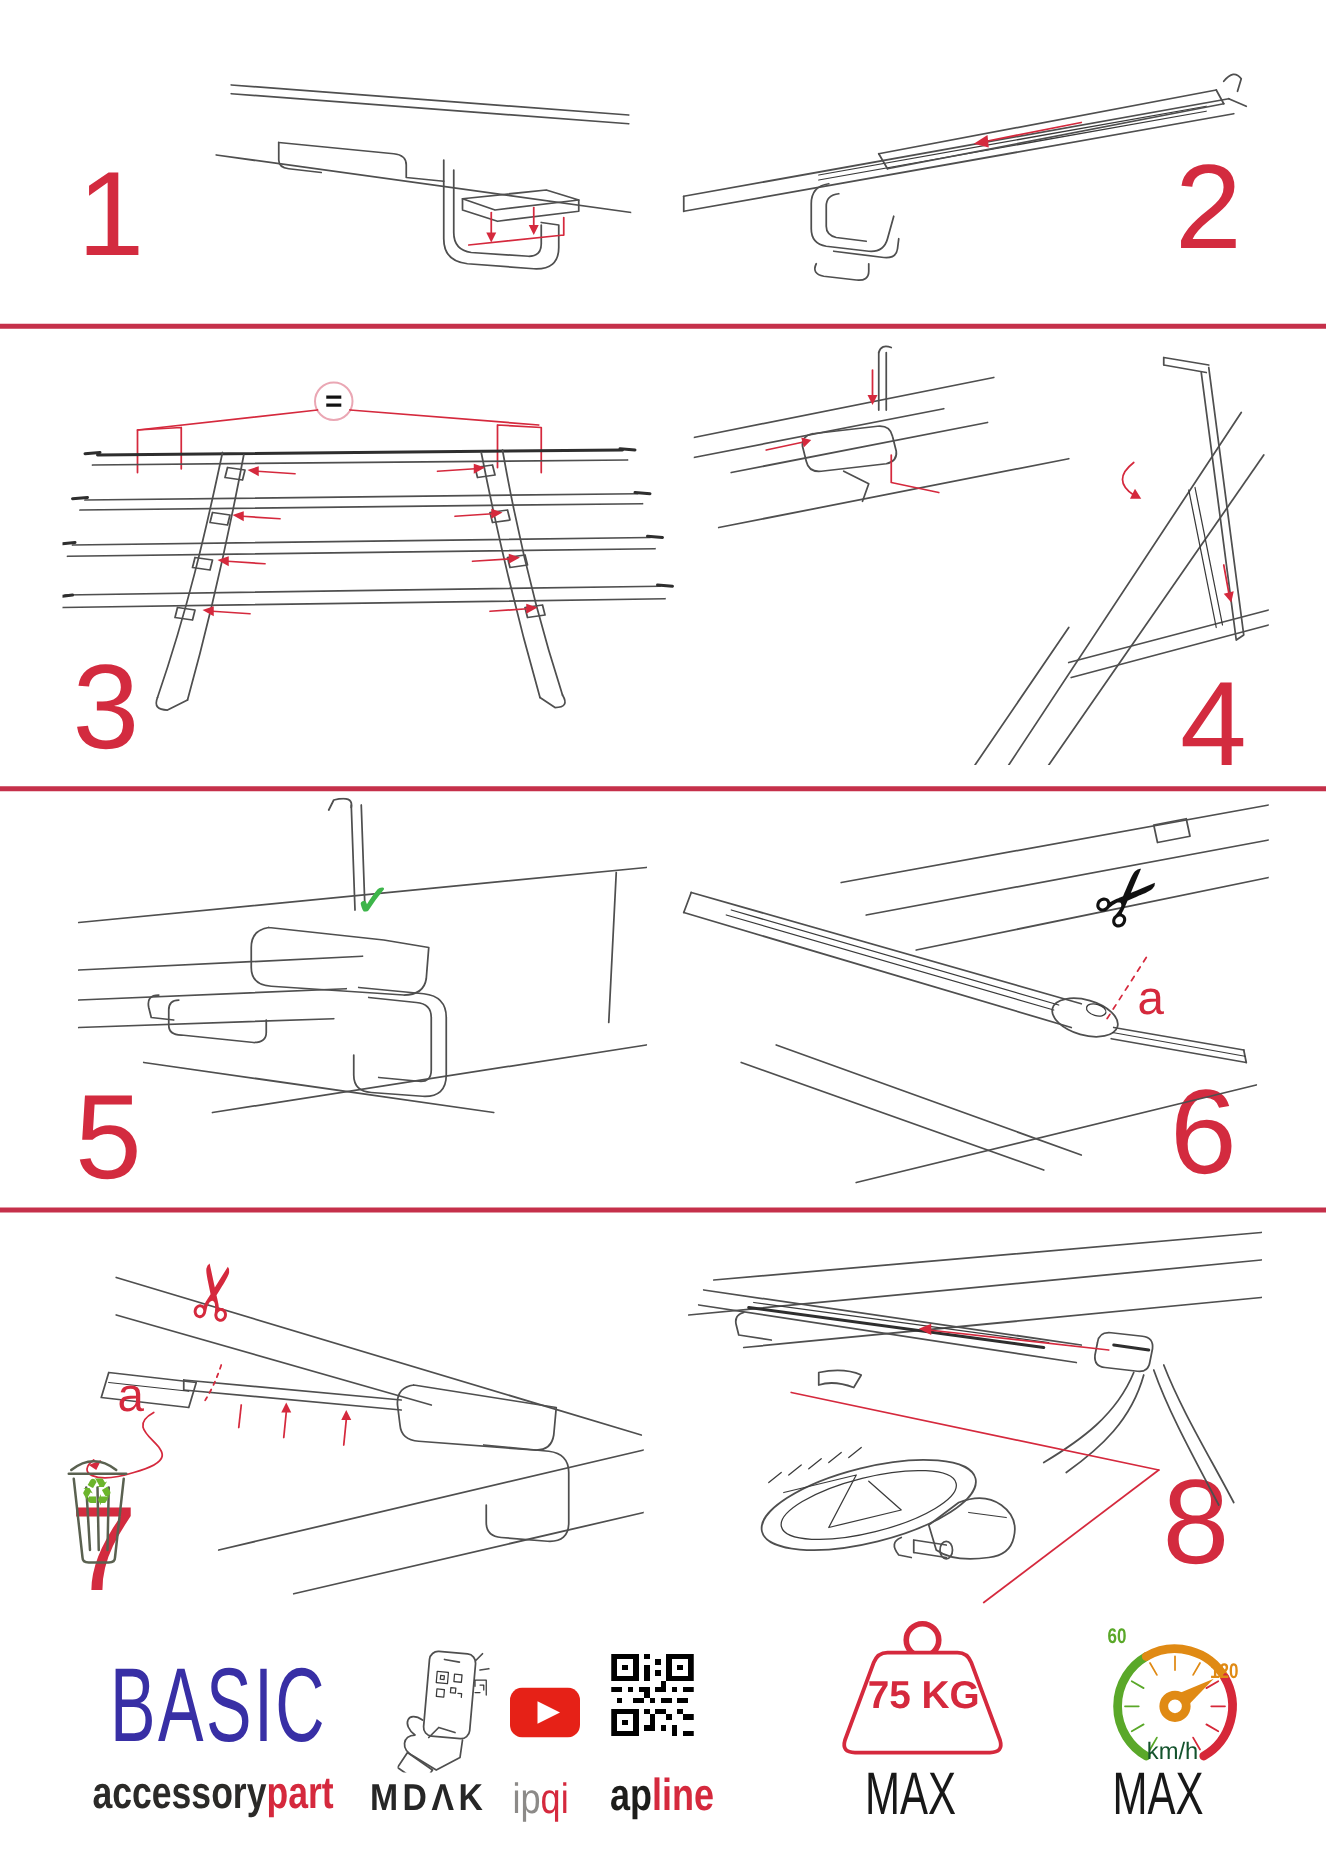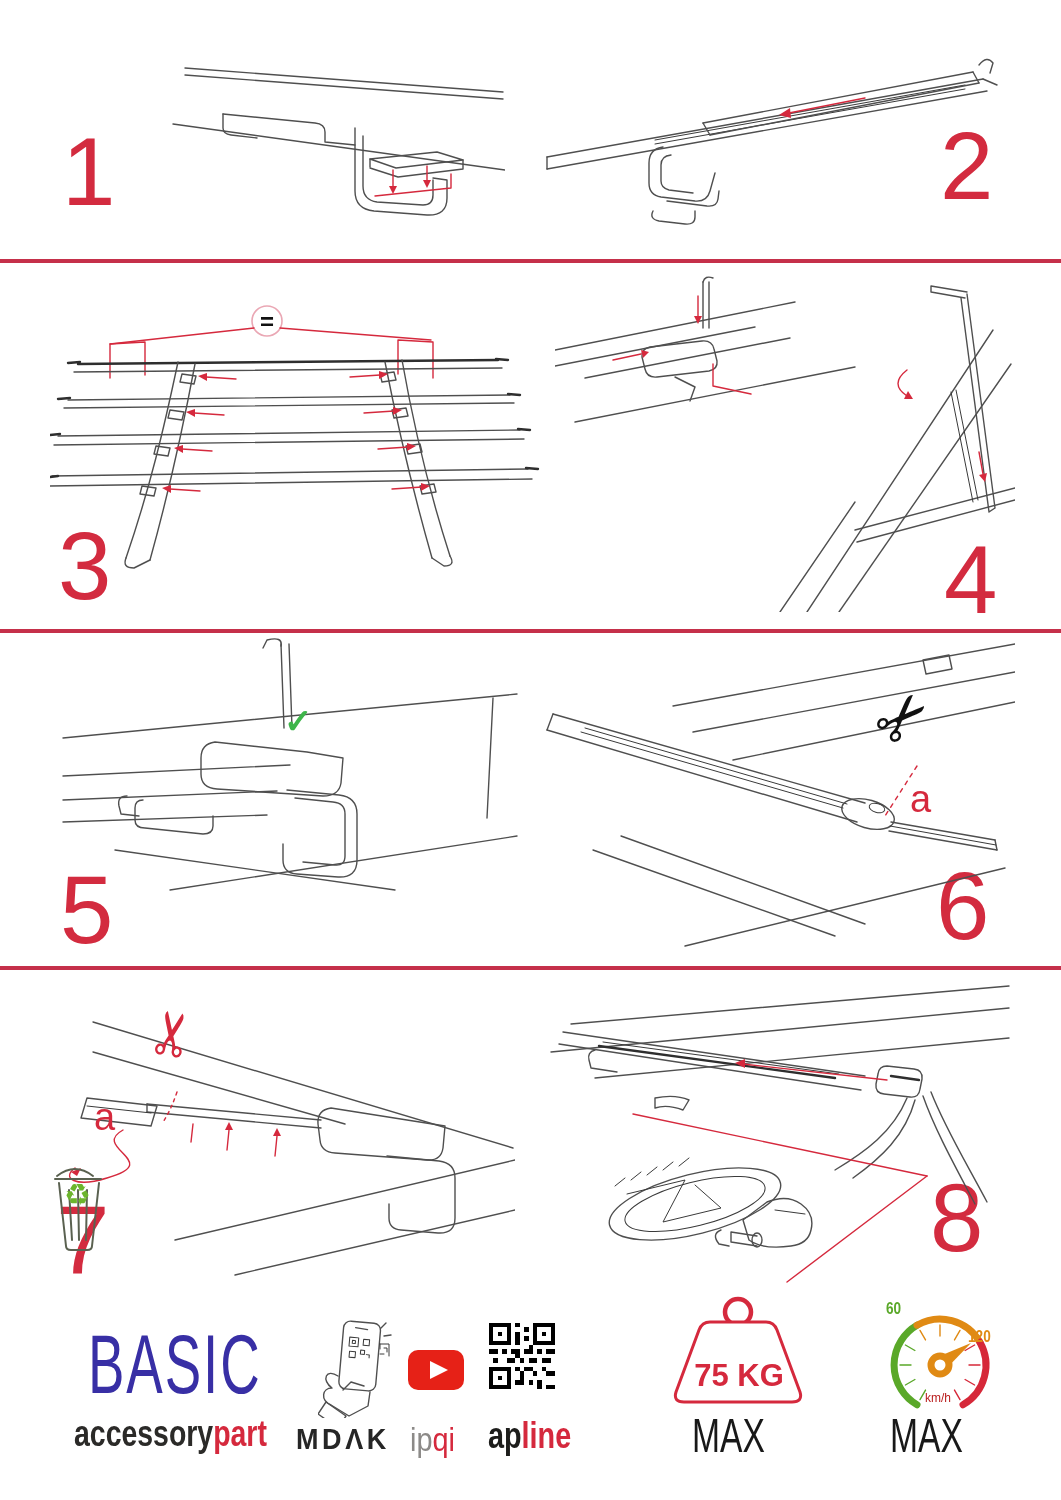--- a/index.html
+++ b/index.html
@@ -402,34 +402,34 @@
       <rect x="13" y="14" width="2" height="1"></rect>
         <rect x="9" y="5" width="1" height="1"></rect>
         <rect x="6" y="7" width="1" height="1"></rect>
     </svg>
     <span class="lab cond" style="left:488px;top:1418px;font-size:36px;font-weight:bold;transform:scaleX(.8);white-space:nowrap;"><span style="color:#1d1d1b;">ap</span><span class="red">line</span></span>
 
     <svg class="art" style="left:664px;top:1292px;" width="150" height="125" viewBox="0 0 150 125">
       <circle cx="74" cy="20" r="13" style="stroke:#d5293d;stroke-width:4.5;"></circle>
       <path d="M46,30 L102,30 Q110,30 113,38 L136,100 Q139,110 128,110 L20,110 Q9,110 12,100 L35,38 Q38,30 46,30 Z" style="stroke:#d5293d;stroke-width:3;fill:#fff;"></path>
     </svg>
-    <span class="lab ctr" style="left:664px;top:1340px;width:150px;font-size:31px;font-weight:bold;color:#d5293d;margin-top:20px;">75 KG</span>
+    <span class="lab ctr" style="left:664px;top:1340px;width:150px;font-size:31px;font-weight:bold;color:#d5293d;">75 KG</span>
     <span class="lab ctr cond" style="left:692px;top:1412px;width:95px;font-size:48px;color:#181818;transform:scaleX(.7);">MAX</span>
 
     <svg class="art" style="left:868px;top:1298px;" width="140" height="115" viewBox="0 0 140 115">
       <path d="M49,106.8 A46 46 0 0 1 49,27.2" style="stroke:#5aa829;stroke-width:7;"></path>
       <path d="M49,27.2 A46 46 0 0 1 111.8,44" style="stroke:#e08a14;stroke-width:7;"></path>
       <path d="M111.8,44 A46 46 0 0 1 95,106.8" style="stroke:#d62839;stroke-width:7;"></path>
       <g style="stroke-width:4;">
         <path d="M52,101.6 L57.5,92.1 M37.4,87 L46.9,81.5 M32,67 L43,67 M37.4,47 L46.9,52.5" style="stroke:#5aa829;"></path>
         <path d="M52,32.4 L57.5,41.9 M72,27 L72,38 M92,32.4 L86.5,41.9" style="stroke:#e08a14;"></path>
         <path d="M106.6,47 L97.1,52.5 M112,67 L101,67 M106.6,87 L97.1,81.5 M92,101.6 L86.5,92.1" style="stroke:#d62839;"></path>
       </g>
       <polygon points="103,45 76,73 67,60" style="fill:#e08a14;stroke:none;"></polygon>
       <circle cx="72" cy="67" r="9" style="stroke:#e08a14;stroke-width:7;fill:#fff;"></circle>
     </svg>
     <span class="lab cond" style="left:886px;top:1300px;font-size:17px;font-weight:bold;color:#5aa829;transform:scaleX(.8);">60</span>
     <span class="lab cond" style="left:968px;top:1328px;font-size:17px;font-weight:bold;color:#e08a14;transform:scaleX(.8);">120</span>
-    <span class="lab ctr" style="left:908px;top:1392px;width:60px;font-size:12px;color:#b91c1c;">km/h</span>
+    <span class="lab ctr" style="left:908px;top:1392px;width:60px;font-size:19px;color:#14532d;">km/h</span>
     <span class="lab ctr cond" style="left:890px;top:1412px;width:95px;font-size:48px;color:#181818;transform:scaleX(.7);">MAX</span>
   </div>
 
 </div>
 
 </body></html>

